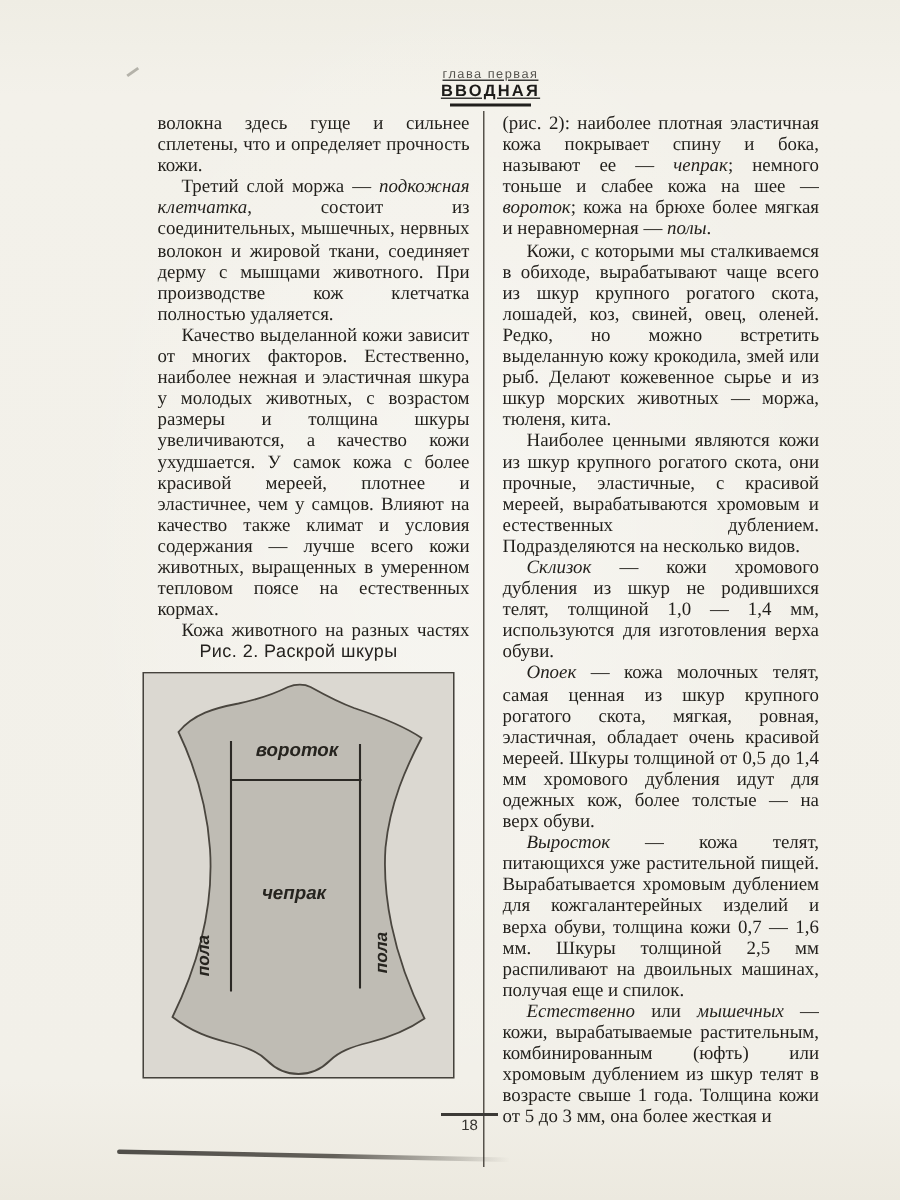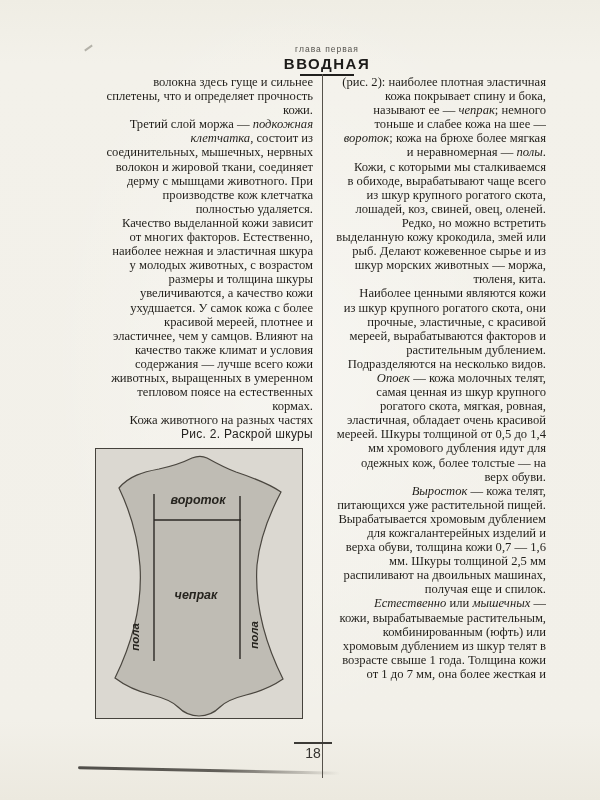--- a/index.html
+++ b/index.html
@@ -14,33 +14,34 @@
     position:absolute;inset:0;
     background:
       radial-gradient(ellipse at 50% 45%, rgba(255,255,255,0.35) 0%, rgba(255,255,255,0) 60%),
       linear-gradient(180deg,#efede4 0%, #f3f1ea 8%, #f2f0e9 90%, #ece9df 100%);
   }
   
   .running-head{
     position:absolute;left:262px;top:44px;width:130px;
     text-align:center;color:#3a3a38;
     font-family:"Liberation Sans", sans-serif;
+    text-decoration:underline;
   }
   .running-head .chapter{font-size:8.5px;letter-spacing:1px;color:#55534e;}
-  .running-head .section{font-size:15px;font-weight:bold;letter-spacing:1.5px;color:#1c1b19;margin-top:1px;}
+  .running-head .section{font-size:11px;font-weight:bold;letter-spacing:1.5px;color:#1c1b19;margin-top:1px;}
   .running-head .rule{width:54px;height:2px;background:#201f1d;margin:2px auto 0;}
   
   .col{
     position:absolute;top:75px;
     font-size:12.6px;line-height:14.1px;
     color:#211f1b;text-align:justify;overflow:hidden;
   }
   .col-left{left:85px;width:228px;height:700px;}
   .col-right{left:335px;width:211px;height:705px;}
-  .col p{margin:0;text-align:right;}
+  .col p{margin:0;}
   .col p.indent{text-indent:16px;}
   .col i{font-style:italic;}
   .text-block{height:352px;overflow:hidden;margin-left:20px;}
   .divider{
     position:absolute;left:322px;top:74px;width:1px;height:704px;
     background:#56524b;
   }
   
   .fig-caption{
     font-family:"Liberation Sans", sans-serif;
@@ -57,21 +58,21 @@
   .figure-box svg{display:block;}
   .hide-label{
     font-family:"Liberation Sans", sans-serif;
     font-style:italic;font-weight:bold;
     fill:#26241f;
   }
   
   .folio-rule{position:absolute;left:294px;top:742px;width:38px;height:2px;background:#3c3a36;}
   .folio{
     position:absolute;left:288px;top:745px;width:50px;text-align:center;
-    font-family:"Liberation Sans", sans-serif;font-size:14px;color:#35332f;
+    font-family:"Liberation Sans", sans-serif;font-size:10px;color:#35332f;
   }
   
   .edge-shadow{
     position:absolute;left:78px;top:769px;width:262px;height:3px;
     background:linear-gradient(90deg,#34322e 0%,#4a4741 55%,rgba(74,71,65,0) 100%);
     transform:rotate(1.2deg);border-radius:2px;opacity:0.85;
   }
   .corner-mark{
     position:absolute;left:84px;top:47px;width:9px;height:2px;
     background:#8b887f;transform:rotate(-35deg);opacity:0.6;
@@ -127,21 +128,22 @@
       <text class="hide-label" x="100" y="150" font-size="12.5" text-anchor="middle">чепрак</text>
       <text class="hide-label" x="43" y="188" font-size="11.5" text-anchor="middle" transform="rotate(-90 43 188)">пола</text>
       <text class="hide-label" x="162" y="186" font-size="11.5" text-anchor="middle" transform="rotate(-90 162 186)">пола</text>
     </svg>
   </div>
 </div>
 
 <div class="col col-right">
     <p><span>(рис. 2): наиболее плотная эластичная кожа покрывает спину и бока, называют ее — </span><i>чепрак</i><span>; немного тоньше и слабее кожа на шее — </span><i>вороток</i><span>; кожа на брюхе более мягкая и неравномерная — </span><i>полы</i><span>.</span></p>
     <p class="indent"><span>Кожи, с которыми мы сталкиваемся в обиходе, вырабатывают чаще всего из шкур крупного рогатого скота, лошадей, коз, свиней, овец, оленей. Редко, но можно встретить выделанную кожу крокодила, змей или рыб. Делают кожевенное сырье и из шкур морских животных — моржа, тюленя, кита.</span></p>
-    <p class="indent"><span>Наиболее ценными являются кожи из шкур крупного рогатого скота, они прочные, эластичные, с красивой мереей, вырабатываются факторов и растительным дублением. Подразделяются на несколько видов.</span></p>
+    <p class="indent"><span>Наиболее ценными являются кожи из шкур крупного рогатого скота, они прочные, эластичные, с красивой мереей, вырабатываются хромовым и естественных дублением. Подразделяются на несколько видов.</span></p>
+    <p class="indent"><i>Склизок</i><span> — кожи хромового дубления из шкур не родившихся телят, толщиной 1,0 — 1,4 мм, используются для изготовления верха обуви.</span></p>
     <p class="indent"><i>Опоек</i><span> — кожа молочных телят, самая ценная из шкур крупного рогатого скота, мягкая, ровная, эластичная, обладает очень красивой мереей. Шкуры толщиной от 0,5 до 1,4 мм хромового дубления идут для одежных кож, более толстые — на верх обуви.</span></p>
     <p class="indent"><i>Выросток</i><span> — кожа телят, питающихся уже растительной пищей. Вырабатывается хромовым дублением для кожгалантерейных изделий и верха обуви, толщина кожи 0,7 — 1,6 мм. Шкуры толщиной 2,5 мм распиливают на двоильных машинах, получая еще и спилок.</span></p>
-    <p class="indent"><i>Естественно</i><span> или </span><i>мышечных</i><span> — кожи, вырабатываемые растительным, комбинированным (юфть) или хромовым дублением из шкур телят в возрасте свыше 1 года. Толщина кожи от 1 до 7 мм, она более жесткая и</span></p>
+    <p class="indent"><i>Естественно</i><span> или </span><i>мышечных</i><span> — кожи, вырабатываемые растительным, комбинированным (юфть) или хромовым дублением из шкур телят в возрасте свыше 1 года. Толщина кожи от 5 до 3 мм, она более жесткая и</span></p>
   </div>
 
 <div class="folio-rule"></div>
 <div class="folio">18</div>
 <div class="edge-shadow"></div>
 
 </body></html>

